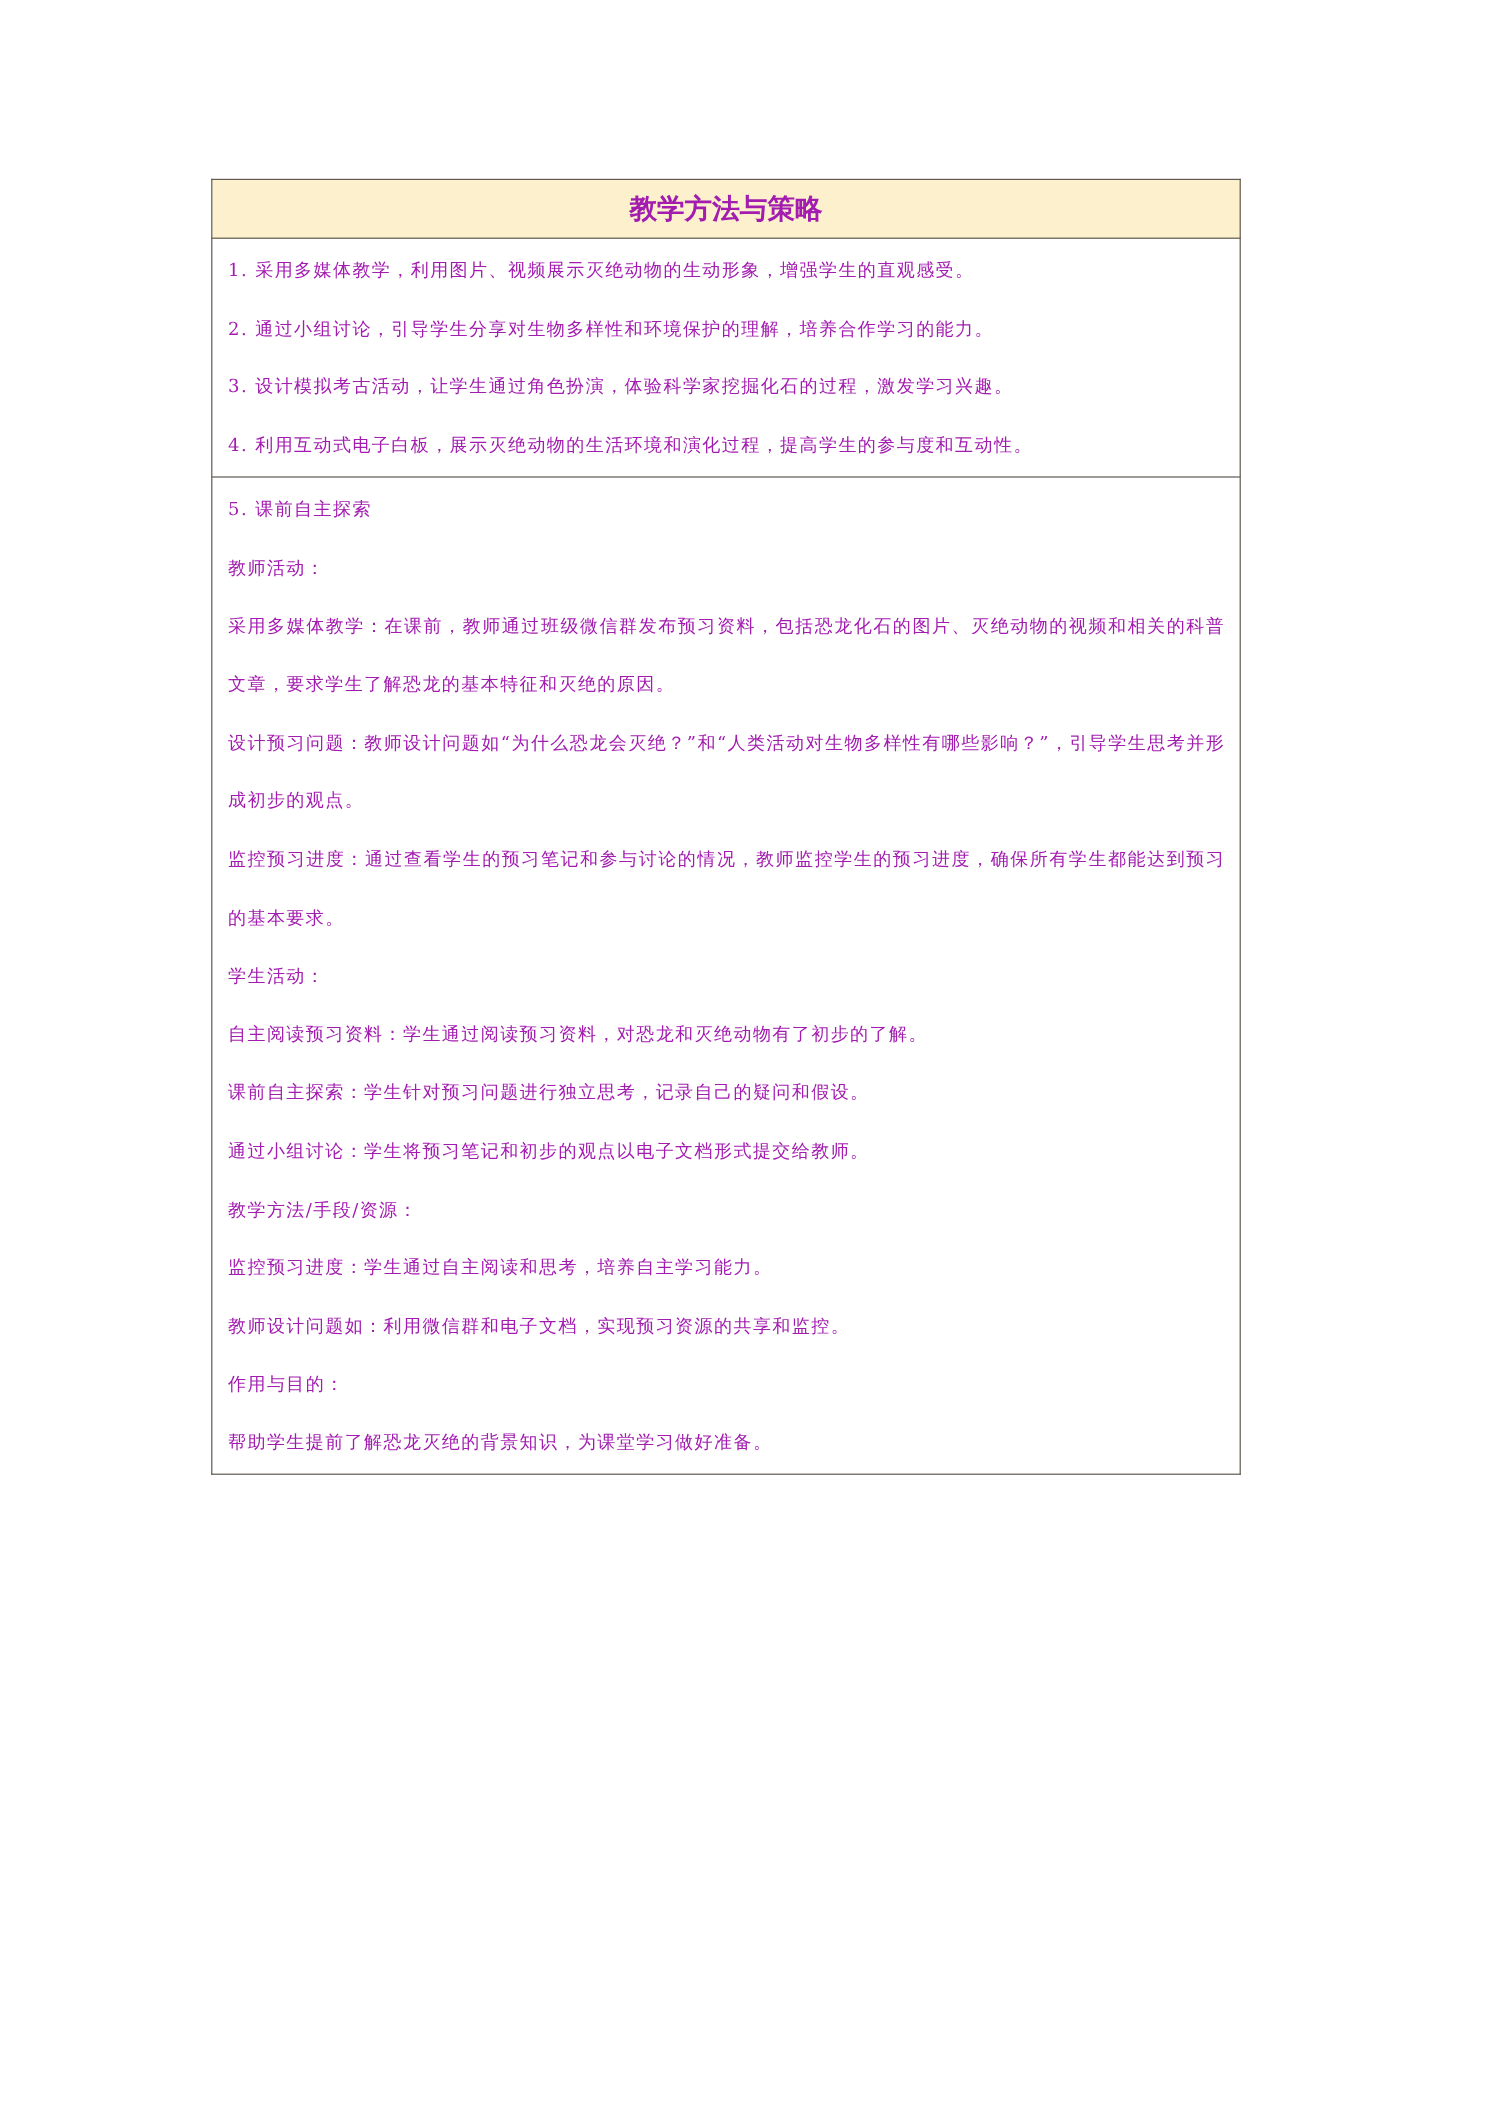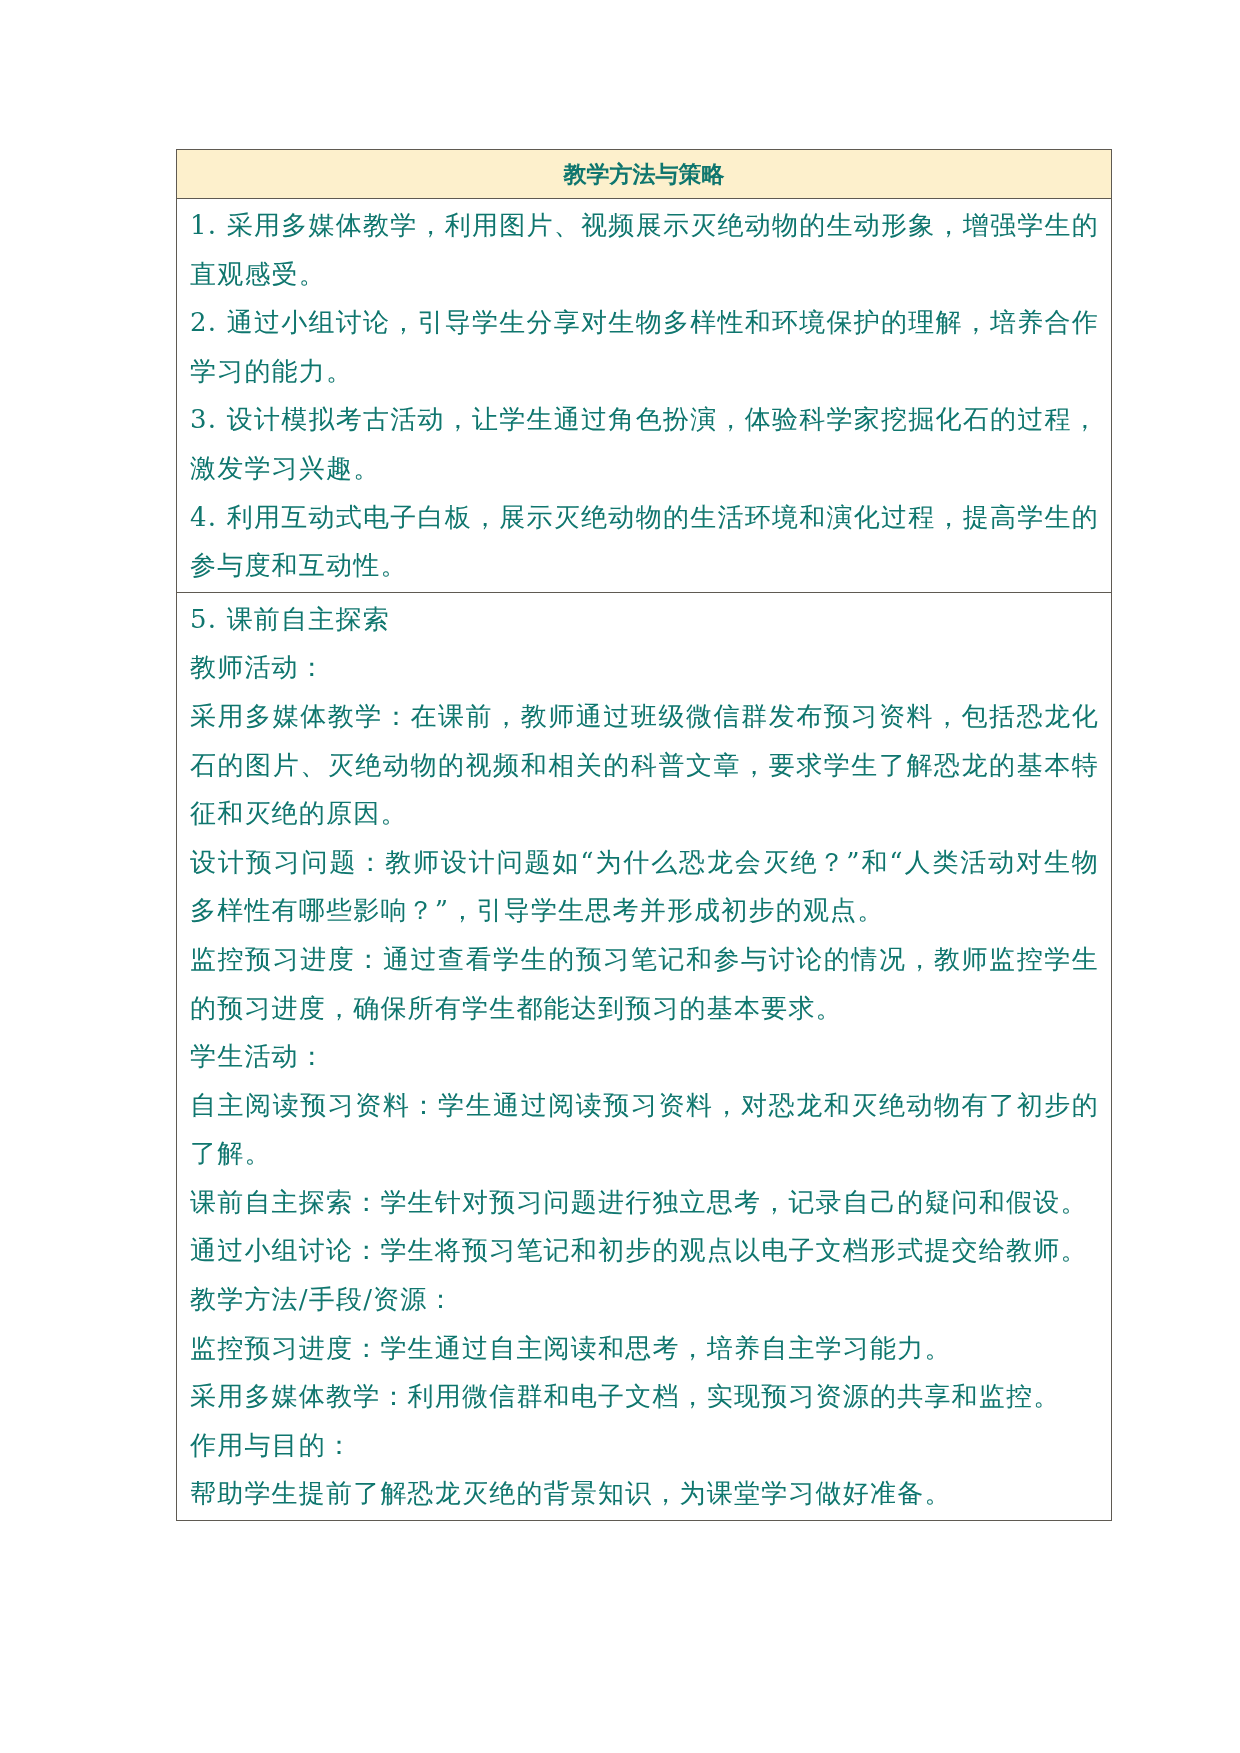--- a/index.html
+++ b/index.html
@@ -1,41 +1,41 @@
 <!DOCTYPE html>
 <html><head>
 <meta charset="utf-8">
 <style>
   html, body { margin: 0; padding: 0; background: #ffffff; }
   body { width: 1240px; height: 1753px; position: relative; overflow: hidden; }
   .doc-table {
-    position: absolute; left: 176px; top: 149px; width: 936px;
+    position: absolute; left: 176px; top: 149px; width: 858px;
     border-collapse: collapse; table-layout: fixed;
     font-family: "DejaVu Serif", "Liberation Serif", serif;
-    color: #0f766e;
+    color: #a21caf;
   }
   .doc-table td {
     border: 1.5px solid #5f5a52;
     padding: 0;
   }
   .section-header {
     background: #fdf0cc;
     height: 48px;
     text-align: center;
     font-family: "DejaVu Sans", "Liberation Sans", sans-serif;
     font-weight: bold;
     font-size: 23px;
     letter-spacing: 0px;
   }
   .section-body {
     padding: 2px 12px 2px 13px !important;
     vertical-align: top;
   }
   .para {
-    font-size: 26px;
+    font-size: 15px;
     line-height: 48.6px;
     margin: 0;
     text-align: justify;
     letter-spacing: 1.2px;
     word-break: break-all;
   }
 </style>
 </head>
 <body>
 
@@ -58,19 +58,19 @@
       <p class="para">教师活动：</p>
       <p class="para">采用多媒体教学：在课前，教师通过班级微信群发布预习资料，包括恐龙化石的图片、灭绝动物的视频和相关的科普文章，要求学生了解恐龙的基本特征和灭绝的原因。</p>
       <p class="para">设计预习问题：教师设计问题如“为什么恐龙会灭绝？”和“人类活动对生物多样性有哪些影响？”，引导学生思考并形成初步的观点。</p>
       <p class="para">监控预习进度：通过查看学生的预习笔记和参与讨论的情况，教师监控学生的预习进度，确保所有学生都能达到预习的基本要求。</p>
       <p class="para">学生活动：</p>
       <p class="para">自主阅读预习资料：学生通过阅读预习资料，对恐龙和灭绝动物有了初步的了解。</p>
       <p class="para">课前自主探索：学生针对预习问题进行独立思考，记录自己的疑问和假设。</p>
       <p class="para">通过小组讨论：学生将预习笔记和初步的观点以电子文档形式提交给教师。</p>
       <p class="para">教学方法/手段/资源：</p>
       <p class="para">监控预习进度：学生通过自主阅读和思考，培养自主学习能力。</p>
-      <p class="para">采用多媒体教学：利用微信群和电子文档，实现预习资源的共享和监控。</p>
+      <p class="para">教师设计问题如：利用微信群和电子文档，实现预习资源的共享和监控。</p>
       <p class="para">作用与目的：</p>
       <p class="para">帮助学生提前了解恐龙灭绝的背景知识，为课堂学习做好准备。</p>
     </td>
   </tr>
 </tbody>
   </table>
 
 </body></html>

